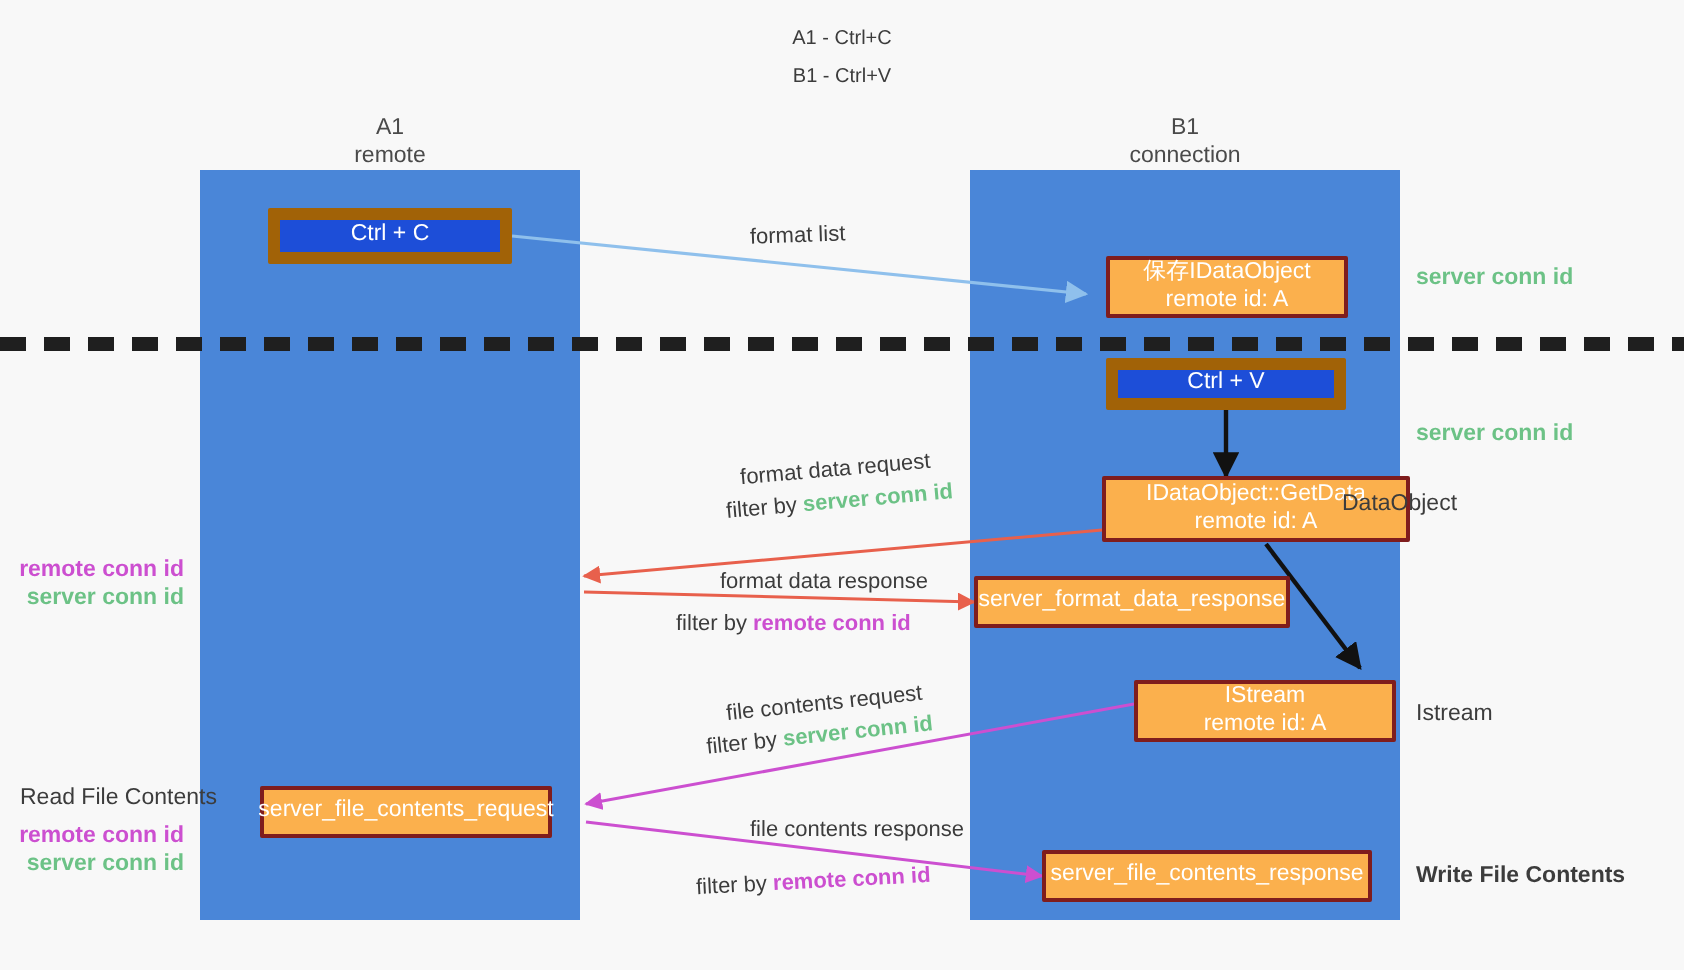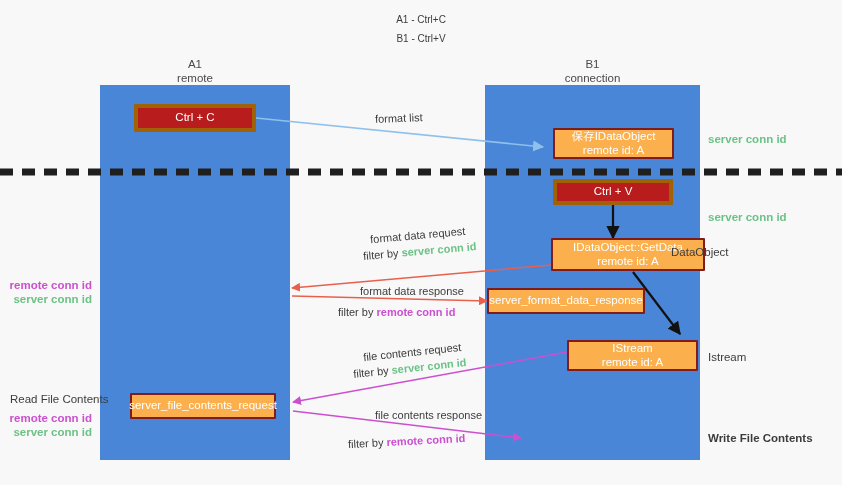--- a/index.html
+++ b/index.html
@@ -54,22 +54,22 @@
     align-items: center;
     justify-content: center;
     color: #ffffff;
     font-size: 11.5px;
     line-height: 13.5px;
     text-align: center;
     white-space: pre-line;
     border-radius: 1px;
   }
   .node.green {
-    background: #b91c1c;
-    border: 4px solid #a16207;
+    background: #1d4ed8;
+    border: 6px solid #a16207;
   }
   .node.orange {
     background: #fbb04d;
     border: 2px solid #7f1d1d;
   }
   .tag-green {
     position: absolute;
     font-size: 11.5px;
     font-weight: bold;
     color: #6cc286;
@@ -160,20 +160,21 @@
 remote id: A</div>
 
 
   <div class="node orange" style="left:487px; top:288px; width:158px; height:26px;">server_format_data_response</div>
 
   <div class="node orange" style="left:567px; top:340px; width:131px; height:31px;">IStream
 remote id: A</div>
 
   <div class="node orange" style="left:130px; top:393px; width:146px; height:26px;">server_file_contents_request</div>
 
+  <div class="node orange" style="left:521px; top:425px; width:165px; height:26px;">server_file_contents_response</div>
 
   <div class="tag-green" style="left:708px; top:132px;">server conn id</div>
   <div class="tag-green" style="left:708px; top:210px;">server conn id</div>
   <div class="plain-label" style="left:671px; top:245px;">DataObject</div>
   <div class="plain-label" style="left:708px; top:350px;">Istream</div>
   <div class="plain-label" style="left:708px; top:431px;font-weight:bold;">Write File Contents</div>
 
   <div class="conn-stack" style="left:0px; top:278px; width:92px;">
     <span class="m">remote conn id</span>
     <span class="g">server conn id</span>

